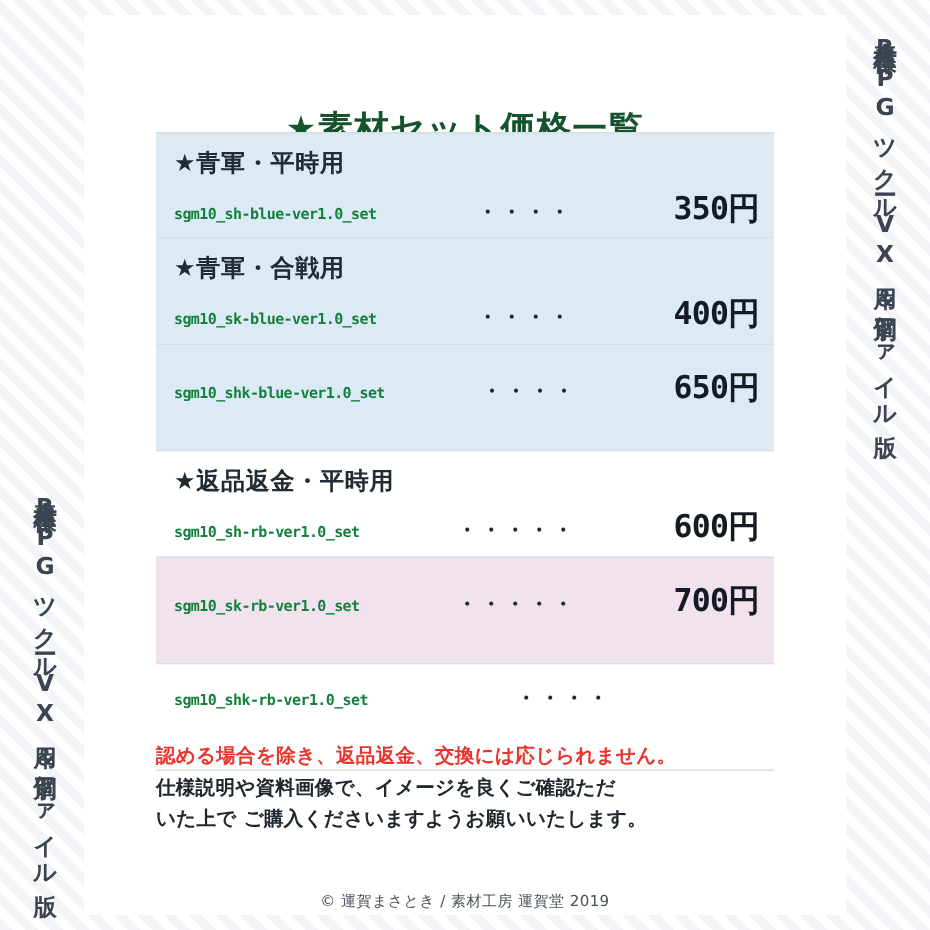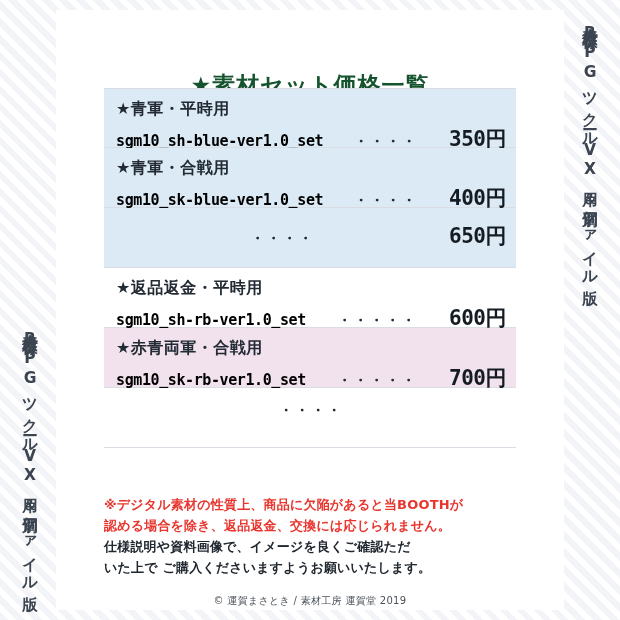--- a/index.html
+++ b/index.html
@@ -83,21 +83,21 @@
 
   .list {
     position: absolute;
     left: 104px;
     top: 88px;
     width: 412px;
   }
   .row {
     position: relative;
     box-sizing: border-box;
-    height: 60px;
+    height: 71px;
     padding: 9px 10px 0 12px;
     border-bottom: 1px solid #d8dde3;
   }
   .row:first-child { border-top: 1px solid #d8dde3; }
   .row.blue { background: #dbeaf4; }
   .row.white { background: #ffffff; }
   .row.pink { background: #f2e2ee; }
 
   .row-name {
     font-size: 16px;
@@ -106,23 +106,23 @@
     line-height: 22px;
     letter-spacing: 0.5px;
   }
   .row-bottom {
     display: flex;
     align-items: baseline;
     margin-top: 5px;
   }
   .row-file {
     font-family: "DejaVu Sans Mono", "Liberation Mono", monospace;
-    font-size: 15px;
-    font-weight: bold;
-    color: #000000;
+    font-size: 10px;
+    font-weight: bold;
+    color: #15803d;
     letter-spacing: -0.4px;
     white-space: nowrap;
   }
   .row-dots {
     font-family: "DejaVu Sans Mono", "Liberation Mono", monospace;
     font-size: 14px;
     font-weight: bold;
     color: #222a33;
     margin: 0 6px;
     flex: 1 1 auto;
@@ -193,52 +193,52 @@
       <div class="row-name">★青軍・合戦用</div>
       <div class="row-bottom">
         <span class="row-file">sgm10_sk-blue-ver1.0_set</span>
         <span class="row-dots">・・・・</span>
         <span class="row-price">400円</span>
       </div>
     </div>
 
     <div class="row blue">
       <div class="row-bottom">
+        <span class="row-file">sgm10_shk-blue-ver1.0_set</span>
         <span class="row-dots">・・・・</span>
         <span class="row-price">650円</span>
       </div>
     </div>
 
     <div class="row white">
       <div class="row-name">★返品返金・平時用</div>
       <div class="row-bottom">
         <span class="row-file">sgm10_sh-rb-ver1.0_set</span>
         <span class="row-dots">・・・・・</span>
         <span class="row-price">600円</span>
       </div>
     </div>
 
     <div class="row pink">
-      <div class="row-name">★赤青両軍・合戦用</div>
       <div class="row-bottom">
         <span class="row-file">sgm10_sk-rb-ver1.0_set</span>
         <span class="row-dots">・・・・・</span>
         <span class="row-price">700円</span>
       </div>
     </div>
 
     <div class="row white">
       <div class="row-bottom">
+        <span class="row-file">sgm10_shk-rb-ver1.0_set</span>
         <span class="row-dots">・・・・</span>
       </div>
     </div>
 
   </div>
 
   <div class="notice">
-    <p class="red">※デジタル素材の性質上、商品に欠陥があると当BOOTHが</p>
     <p class="red">認める場合を除き、返品返金、交換には応じられません。</p>
     <p>仕様説明や資料画像で、イメージを良くご確認ただ</p>
     <p>いた上で ご購入くださいますようお願いいたします。</p>
   </div>
 
   <div class="footer">© 運賀まさとき / 素材工房 運賀堂 2019</div>
 </div>
 
 </body></html>

